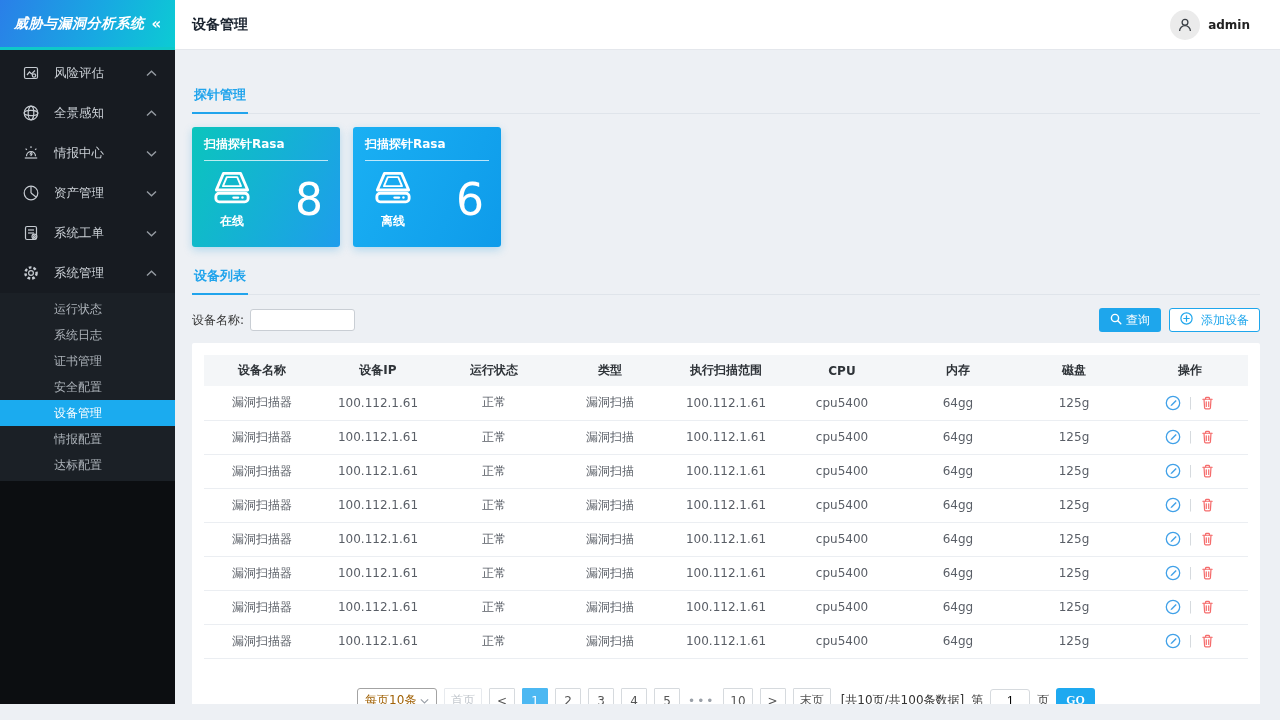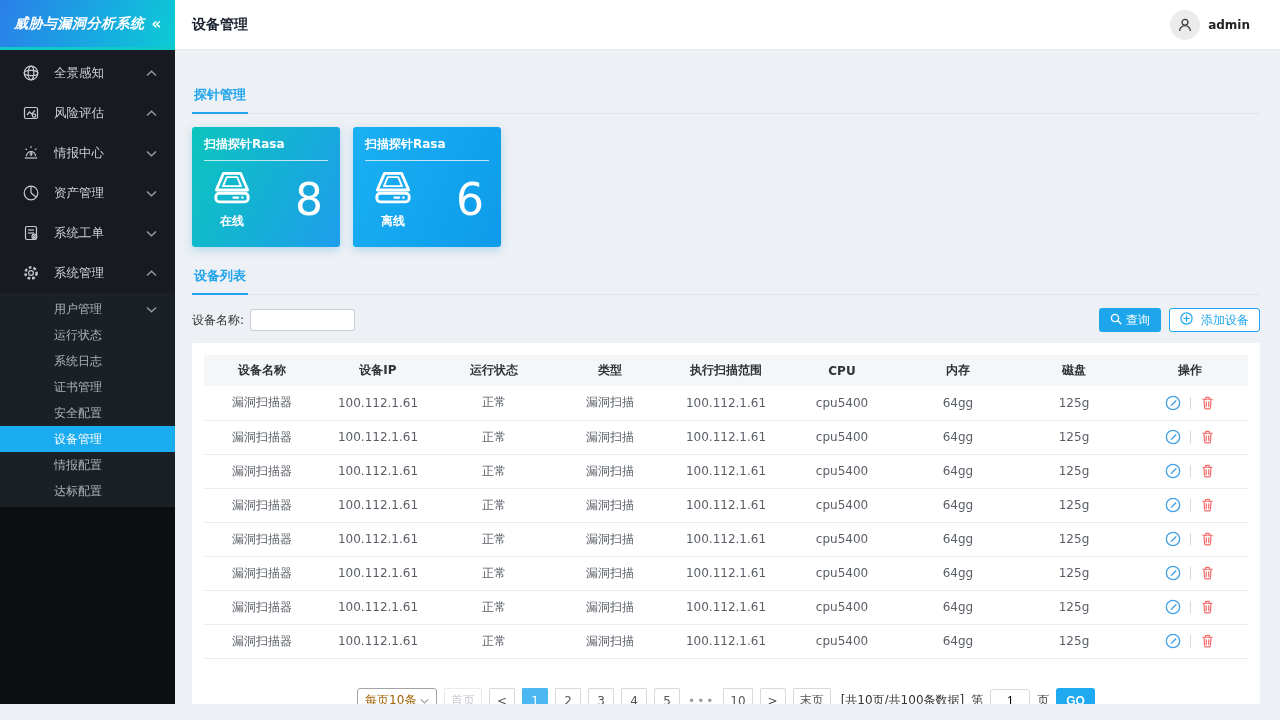--- a/index.html
+++ b/index.html
@@ -72,58 +72,58 @@
   .pagination { display:flex; align-items:center; justify-content:center; gap:7px; margin-top:29px; color:#444; }
   .pg-select { width:80px; height:26px; border:1px solid #a3a3a3; border-radius:3px; background:#fff; display:flex; align-items:center; padding:0 7px; color:#a16207; cursor:pointer; }
   .sel-chev { margin-left:auto; color:#9aa0a8; display:flex; }
   .sel-chev svg { transform:rotate(180deg); }
   .pg-btn { min-width:26px; height:26px; border:1px solid #d6dade; border-radius:1px; background:#fff; color:#555; display:flex; align-items:center; justify-content:center; padding:0 6px; cursor:pointer; font-size:12px; font-family:inherit; }
   .pg-btn.disabled { color:#c3c8ce; border-color:#e7eaee; cursor:default; }
   .pg-btn.active { background:#4cb8f2; border-color:#4cb8f2; color:#fff; }
   .pg-ellipsis { color:#9aa0a8; letter-spacing:2px; margin:0 1px; }
   .pg-summary { color:#333; margin-left:3px; }
   .pg-jump-input { width:40px; height:24px; border:1px solid #d6dade; border-radius:3px; text-align:center; font-size:12px; outline:none; }
-  .pg-go { height:26px; background:#1ea9f0; border:none; border-radius:3px; color:#fff; padding:0 10px; font-weight:bold; cursor:pointer; font-family:Liberation Sans, sans-serif; font-size:12px; }
+  .pg-go { height:26px; background:#1ea9f0; border:none; border-radius:3px; color:#fff; padding:0 10px; font-weight:bold; cursor:pointer; font-family:Liberation Serif, serif; font-size:12px; }
 </style>
 </head>
 <body>
 
 <div class="layout">
 
   <aside class="sidebar">
     <div class="logo">
       <span class="logo-text">威胁与漏洞分析系统</span>
       <span class="collapse-glyph">«</span>
     </div>
 
     <nav class="menu">
+      <div class="menu-item">
+        <span class="mi-icon">
+          <svg width="18" height="18" viewBox="0 0 18 18" fill="none" stroke="currentColor" stroke-width="1.2">
+            <rect x="2.5" y="3.5" width="13" height="11" rx="1.5"></rect>
+              <polyline points="5,11 7.5,8 9.5,10 13,6.5"></polyline>
+              <circle cx="12" cy="11.5" r="1.7"></circle>
+          </svg>
+          </span>
+        <span class="mi-label">风险评估</span>
+        <span class="chev up">
+          <svg width="11" height="7" viewBox="0 0 11 7">
+              <polyline points="1,5.5 5.5,1.2 10,5.5" fill="none" stroke="currentColor" stroke-width="1.4"></polyline>
+            </svg>
+          </span>
+      </div>
       <div class="menu-item">
         <span class="mi-icon">
           <svg width="18" height="18" viewBox="0 0 18 18" fill="none" stroke="currentColor" stroke-width="1.2">
             <circle cx="9" cy="9" r="6.8"></circle>
               <ellipse cx="9" cy="9" rx="6.8" ry="2.6"></ellipse>
               <ellipse cx="9" cy="9" rx="2.8" ry="6.8"></ellipse>
           </svg>
           </span>
         <span class="mi-label">全景感知</span>
-        <span class="chev up">
-          <svg width="11" height="7" viewBox="0 0 11 7">
-              <polyline points="1,5.5 5.5,1.2 10,5.5" fill="none" stroke="currentColor" stroke-width="1.4"></polyline>
-            </svg>
-          </span>
-      </div>
-      <div class="menu-item">
-        <span class="mi-icon">
-          <svg width="18" height="18" viewBox="0 0 18 18" fill="none" stroke="currentColor" stroke-width="1.2">
-            <rect x="2.5" y="3.5" width="13" height="11" rx="1.5"></rect>
-              <polyline points="5,11 7.5,8 9.5,10 13,6.5"></polyline>
-              <circle cx="12" cy="11.5" r="1.7"></circle>
-          </svg>
-          </span>
-        <span class="mi-label">风险评估</span>
         <span class="chev up">
           <svg width="11" height="7" viewBox="0 0 11 7">
               <polyline points="1,5.5 5.5,1.2 10,5.5" fill="none" stroke="currentColor" stroke-width="1.4"></polyline>
             </svg>
           </span>
       </div>
       <div class="menu-item">
         <span class="mi-icon">
           <svg width="18" height="18" viewBox="0 0 18 18" fill="none" stroke="currentColor" stroke-width="1.2">
             <path d="M4.5 12.2 a4.5 4.5 0 0 1 9 0"></path>
@@ -183,28 +183,20 @@
         <span class="mi-label">系统管理</span>
         <span class="chev up">
           <svg width="11" height="7" viewBox="0 0 11 7">
               <polyline points="1,5.5 5.5,1.2 10,5.5" fill="none" stroke="currentColor" stroke-width="1.4"></polyline>
             </svg>
           </span>
       </div>
     </nav>
 
     <div class="submenu">
-        <div class="sub-item">
-          <span>用户管理</span>
-          <span class="chev down">
-            <svg width="11" height="7" viewBox="0 0 11 7">
-              <polyline points="1,5.5 5.5,1.2 10,5.5" fill="none" stroke="currentColor" stroke-width="1.4"></polyline>
-            </svg>
-          </span>
-        </div>
         <div class="sub-item">
           <span>运行状态</span>
         </div>
         <div class="sub-item">
           <span>系统日志</span>
         </div>
         <div class="sub-item">
           <span>证书管理</span>
         </div>
         <div class="sub-item">

